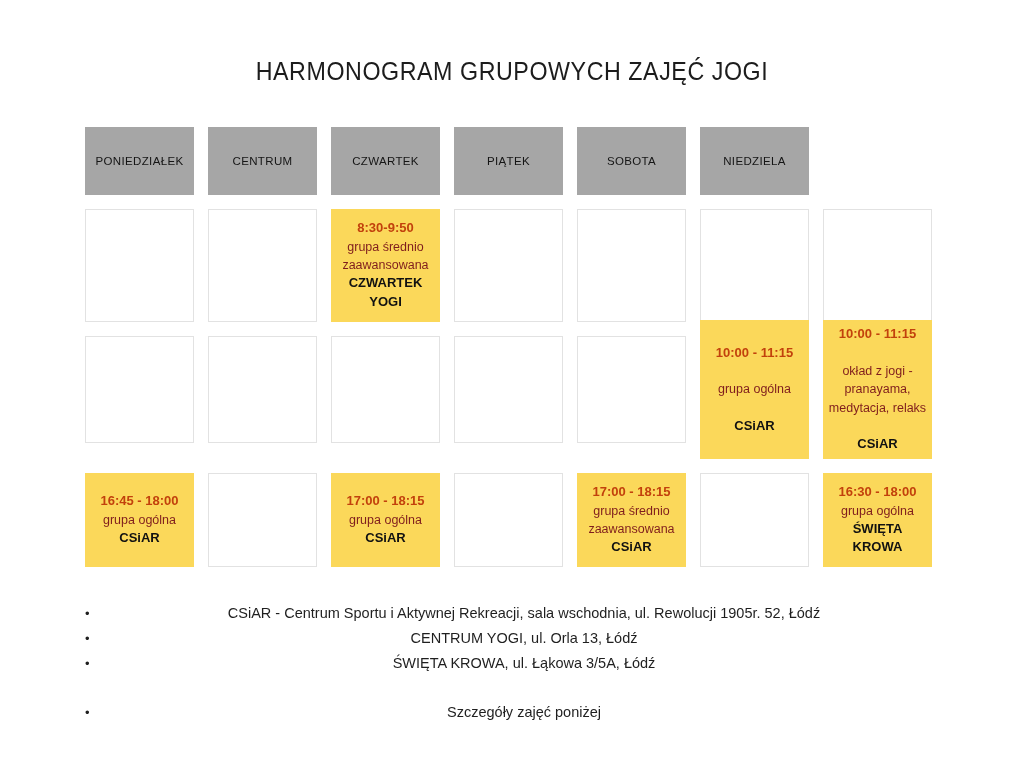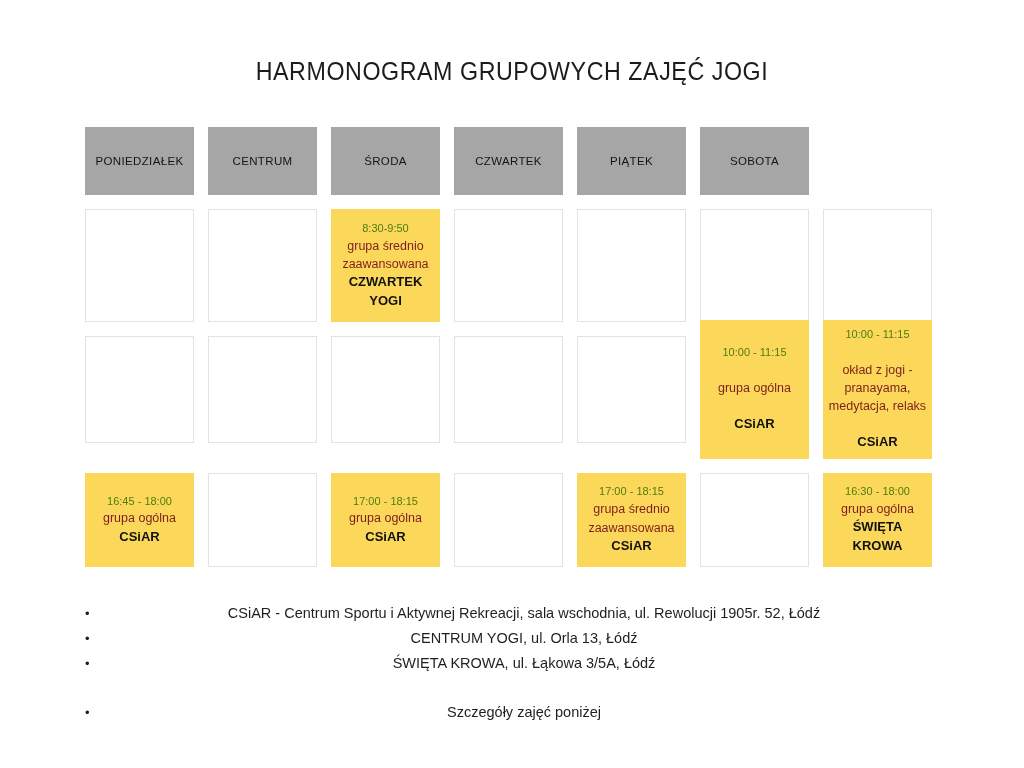--- a/index.html
+++ b/index.html
@@ -89,23 +89,23 @@
     background: #fbd85a;
     display: flex;
     flex-direction: column;
     align-items: center;
     justify-content: center;
     text-align: center;
     padding: 7px 4px;
   }
 
   .slot-time {
-    font-size: 11px;
-    font-weight: 400;
-    color: #4d7c0f;
+    font-size: 13px;
+    font-weight: 700;
+    color: #c2410c;
     line-height: 1.45;
     white-space: nowrap;
   }
   .slot-desc {
     font-size: 12.5px;
     font-weight: 400;
     color: #7f1d1d;
     line-height: 1.45;
   }
   .slot-venue {
@@ -155,30 +155,30 @@
 
   <div class="grid">
     <div class="row row-head" id="header-row">
         <div class="cell day-head">
           <span>PONIEDZIAŁEK</span>
         </div>
         <div class="cell day-head">
           <span>CENTRUM</span>
         </div>
         <div class="cell day-head">
-          <span>ŚRODA</span>
-        </div>
-        <div class="cell day-head">
           <span>CZWARTEK</span>
         </div>
         <div class="cell day-head">
           <span>PIĄTEK</span>
         </div>
         <div class="cell day-head">
           <span>SOBOTA</span>
+        </div>
+        <div class="cell day-head">
+          <span>NIEDZIELA</span>
         </div>
       </div>
     <div class="row row-body r1" id="row-0">
         <div class="cell slot-empty"></div>
         <div class="cell slot-empty"></div>
         <div class="cell slot-class">
           <div class="slot-time">8:30-9:50</div>
           <div class="slot-desc">grupa średnio zaawansowana</div>
           <div class="slot-venue">CZWARTEK YOGI</div>
         </div>

